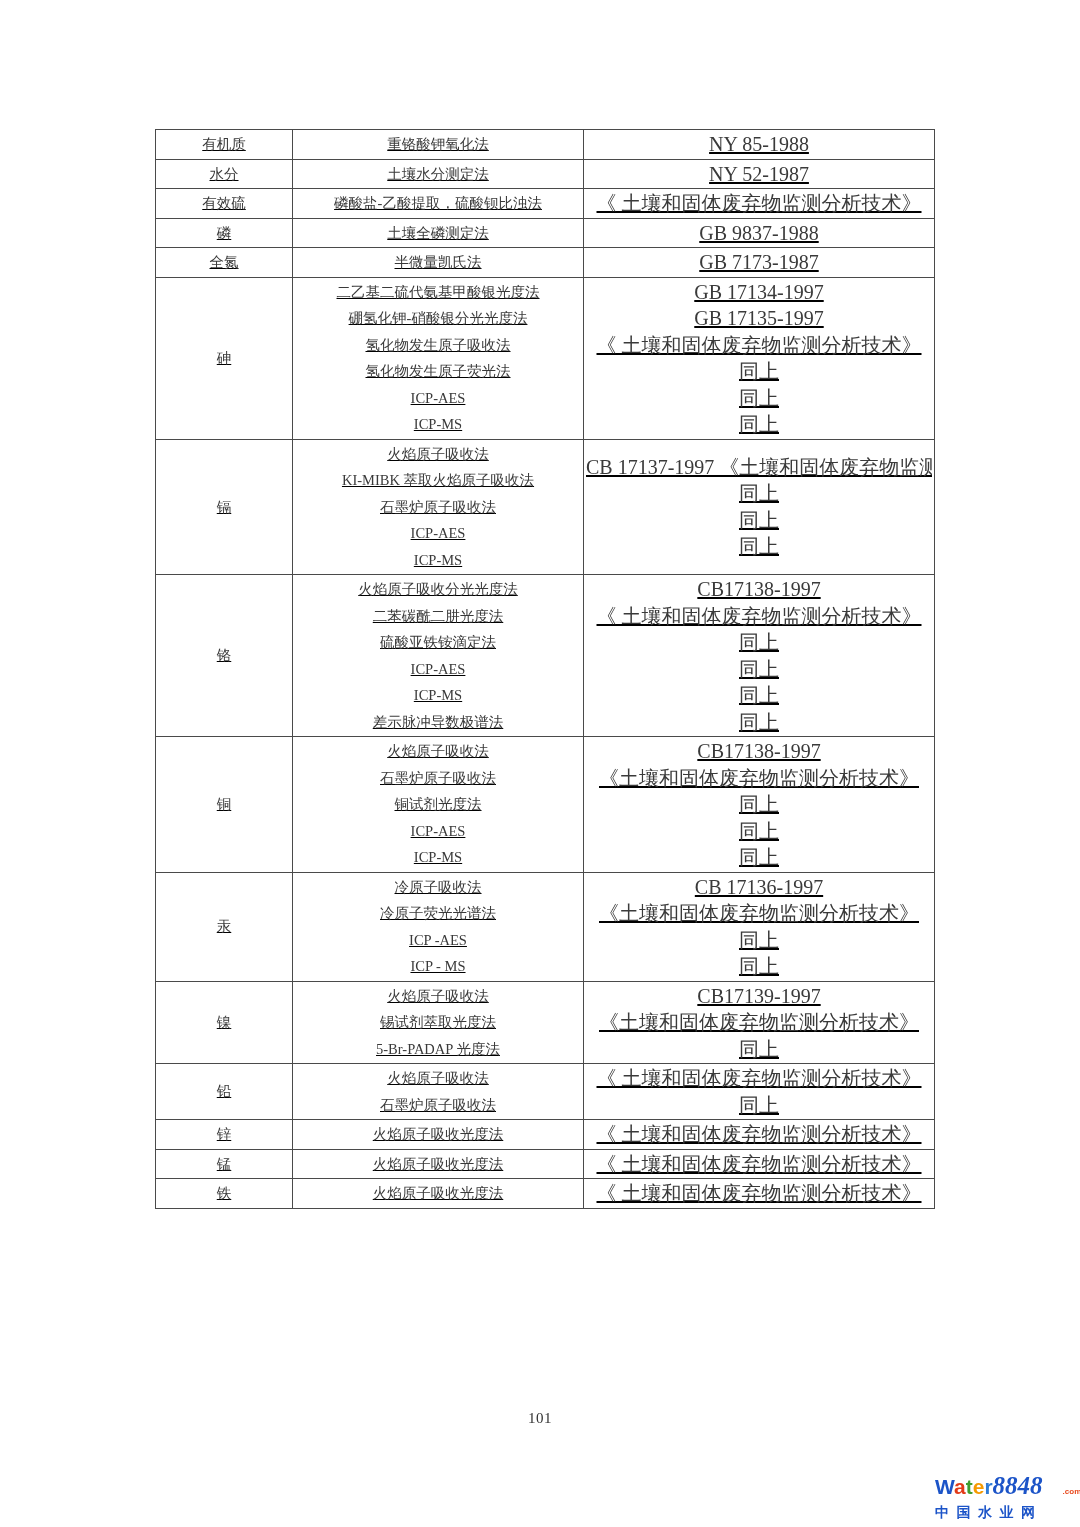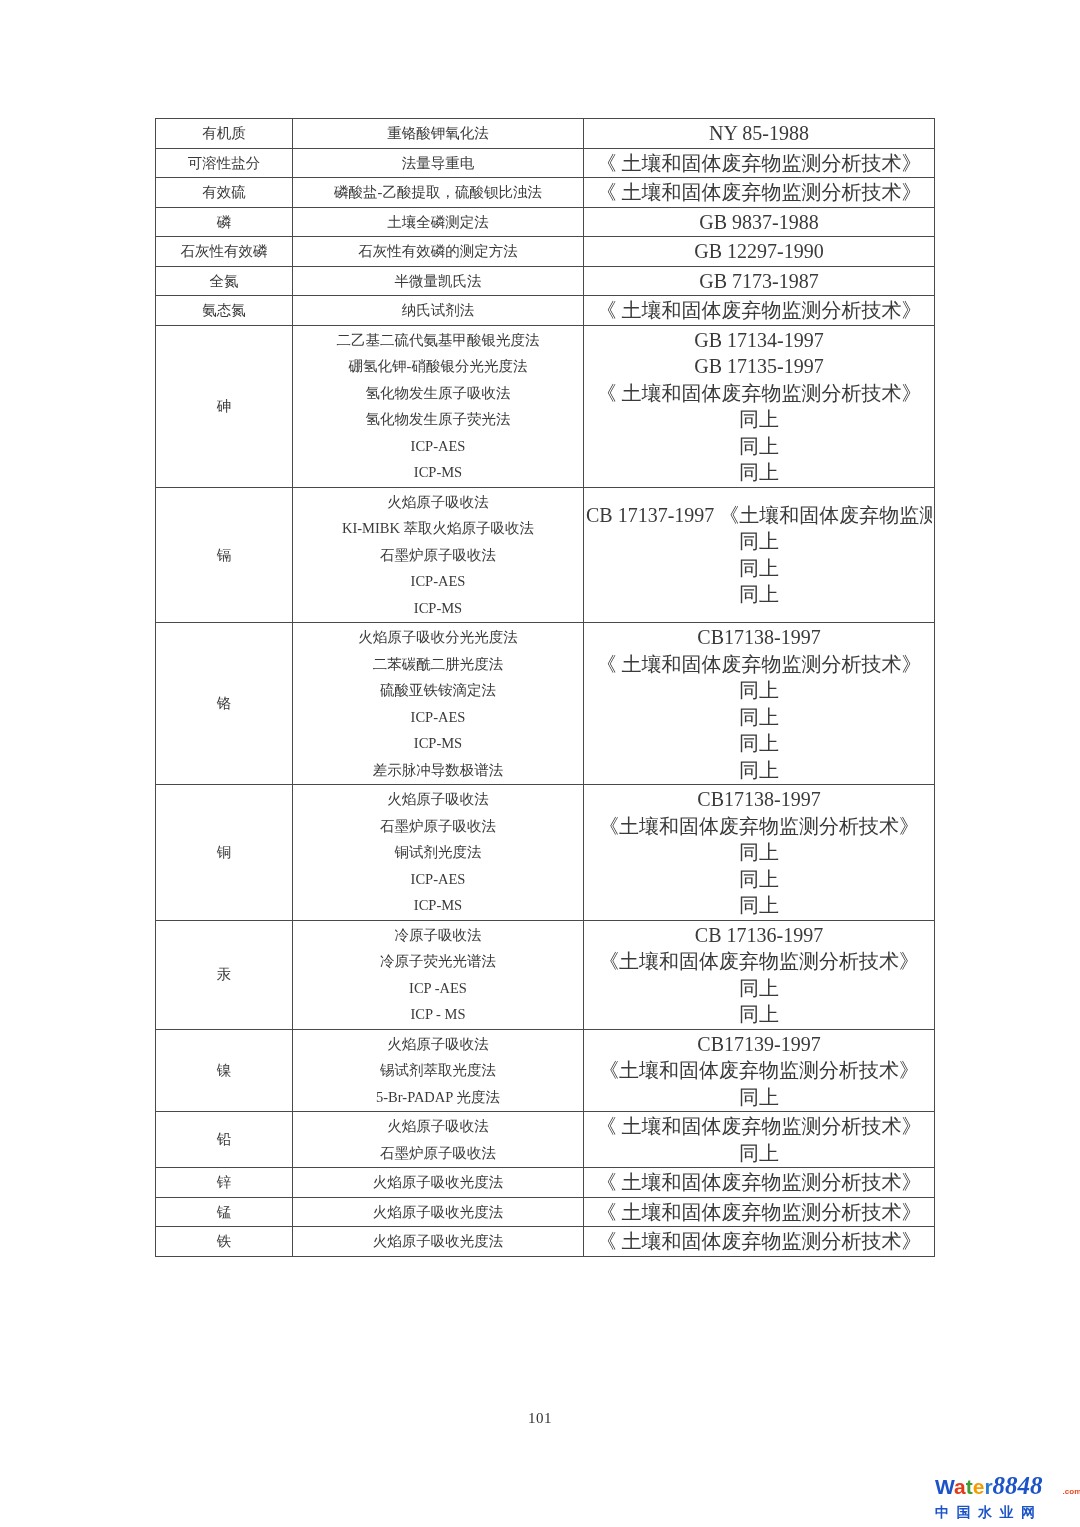--- a/index.html
+++ b/index.html
@@ -3,22 +3,22 @@
 <meta charset="utf-8">
 <style>
   html,body{margin:0;padding:0;}
   body{
     width:1080px;height:1527px;position:relative;background:#ffffff;
     font-family:"Liberation Serif","DejaVu Serif",serif;
     overflow:hidden;
   }
   .page{position:absolute;inset:0;background:#ffffff;}
   table.methods-table{
-    position:absolute;left:155px;top:118px;width:779px;
-    border-collapse:collapse;table-layout:fixed;
+    position:absolute;left:155px;top:129px;width:779px;
+    border-collapse:collapse;table-layout:fixed;text-decoration:underline;
   }
   table.methods-table td{
     border:1px solid #4a4a4a;
     text-align:center;vertical-align:middle;
     color:#3a3a3a;font-size:14.5px;
     padding:1px 2px;
   }
   td .line{line-height:26.5px;white-space:nowrap;overflow:hidden;}
   td.col-standard .line{font-size:20px;}
   .page-number{
@@ -62,27 +62,27 @@
           </td>
           <td class="col-method">
             <div class="line">重铬酸钾氧化法</div>
           </td>
           <td class="col-standard">
             <div class="line">NY 85-1988</div>
           </td>
         </tr>
         <tr>
           <td class="col-item">
-            <div class="line">可溶性盐分</div>
-          </td>
-          <td class="col-method">
-            <div class="line">法量导重电</div>
-          </td>
-          <td class="col-standard">
-            <div class="line">《 土壤和固体废弃物监测分析技术》</div>
+            <div class="line">水分</div>
+          </td>
+          <td class="col-method">
+            <div class="line">土壤水分测定法</div>
+          </td>
+          <td class="col-standard">
+            <div class="line">NY 52-1987</div>
           </td>
         </tr>
         <tr>
           <td class="col-item">
             <div class="line">有效硫</div>
           </td>
           <td class="col-method">
             <div class="line">磷酸盐-乙酸提取，硫酸钡比浊法</div>
           </td>
           <td class="col-standard">
@@ -95,49 +95,27 @@
           </td>
           <td class="col-method">
             <div class="line">土壤全磷测定法</div>
           </td>
           <td class="col-standard">
             <div class="line">GB 9837-1988</div>
           </td>
         </tr>
         <tr>
           <td class="col-item">
-            <div class="line">石灰性有效磷</div>
-          </td>
-          <td class="col-method">
-            <div class="line">石灰性有效磷的测定方法</div>
-          </td>
-          <td class="col-standard">
-            <div class="line">GB 12297-1990</div>
-          </td>
-        </tr>
-        <tr>
-          <td class="col-item">
             <div class="line">全氮</div>
           </td>
           <td class="col-method">
             <div class="line">半微量凯氏法</div>
           </td>
           <td class="col-standard">
             <div class="line">GB 7173-1987</div>
-          </td>
-        </tr>
-        <tr>
-          <td class="col-item">
-            <div class="line">氨态氮</div>
-          </td>
-          <td class="col-method">
-            <div class="line">纳氏试剂法</div>
-          </td>
-          <td class="col-standard">
-            <div class="line">《 土壤和固体废弃物监测分析技术》</div>
           </td>
         </tr>
         <tr>
           <td class="col-item">
             <div class="line">砷</div>
           </td>
           <td class="col-method">
             <div class="line">二乙基二硫代氨基甲酸银光度法</div>
             <div class="line">硼氢化钾-硝酸银分光光度法</div>
             <div class="line">氢化物发生原子吸收法</div>

